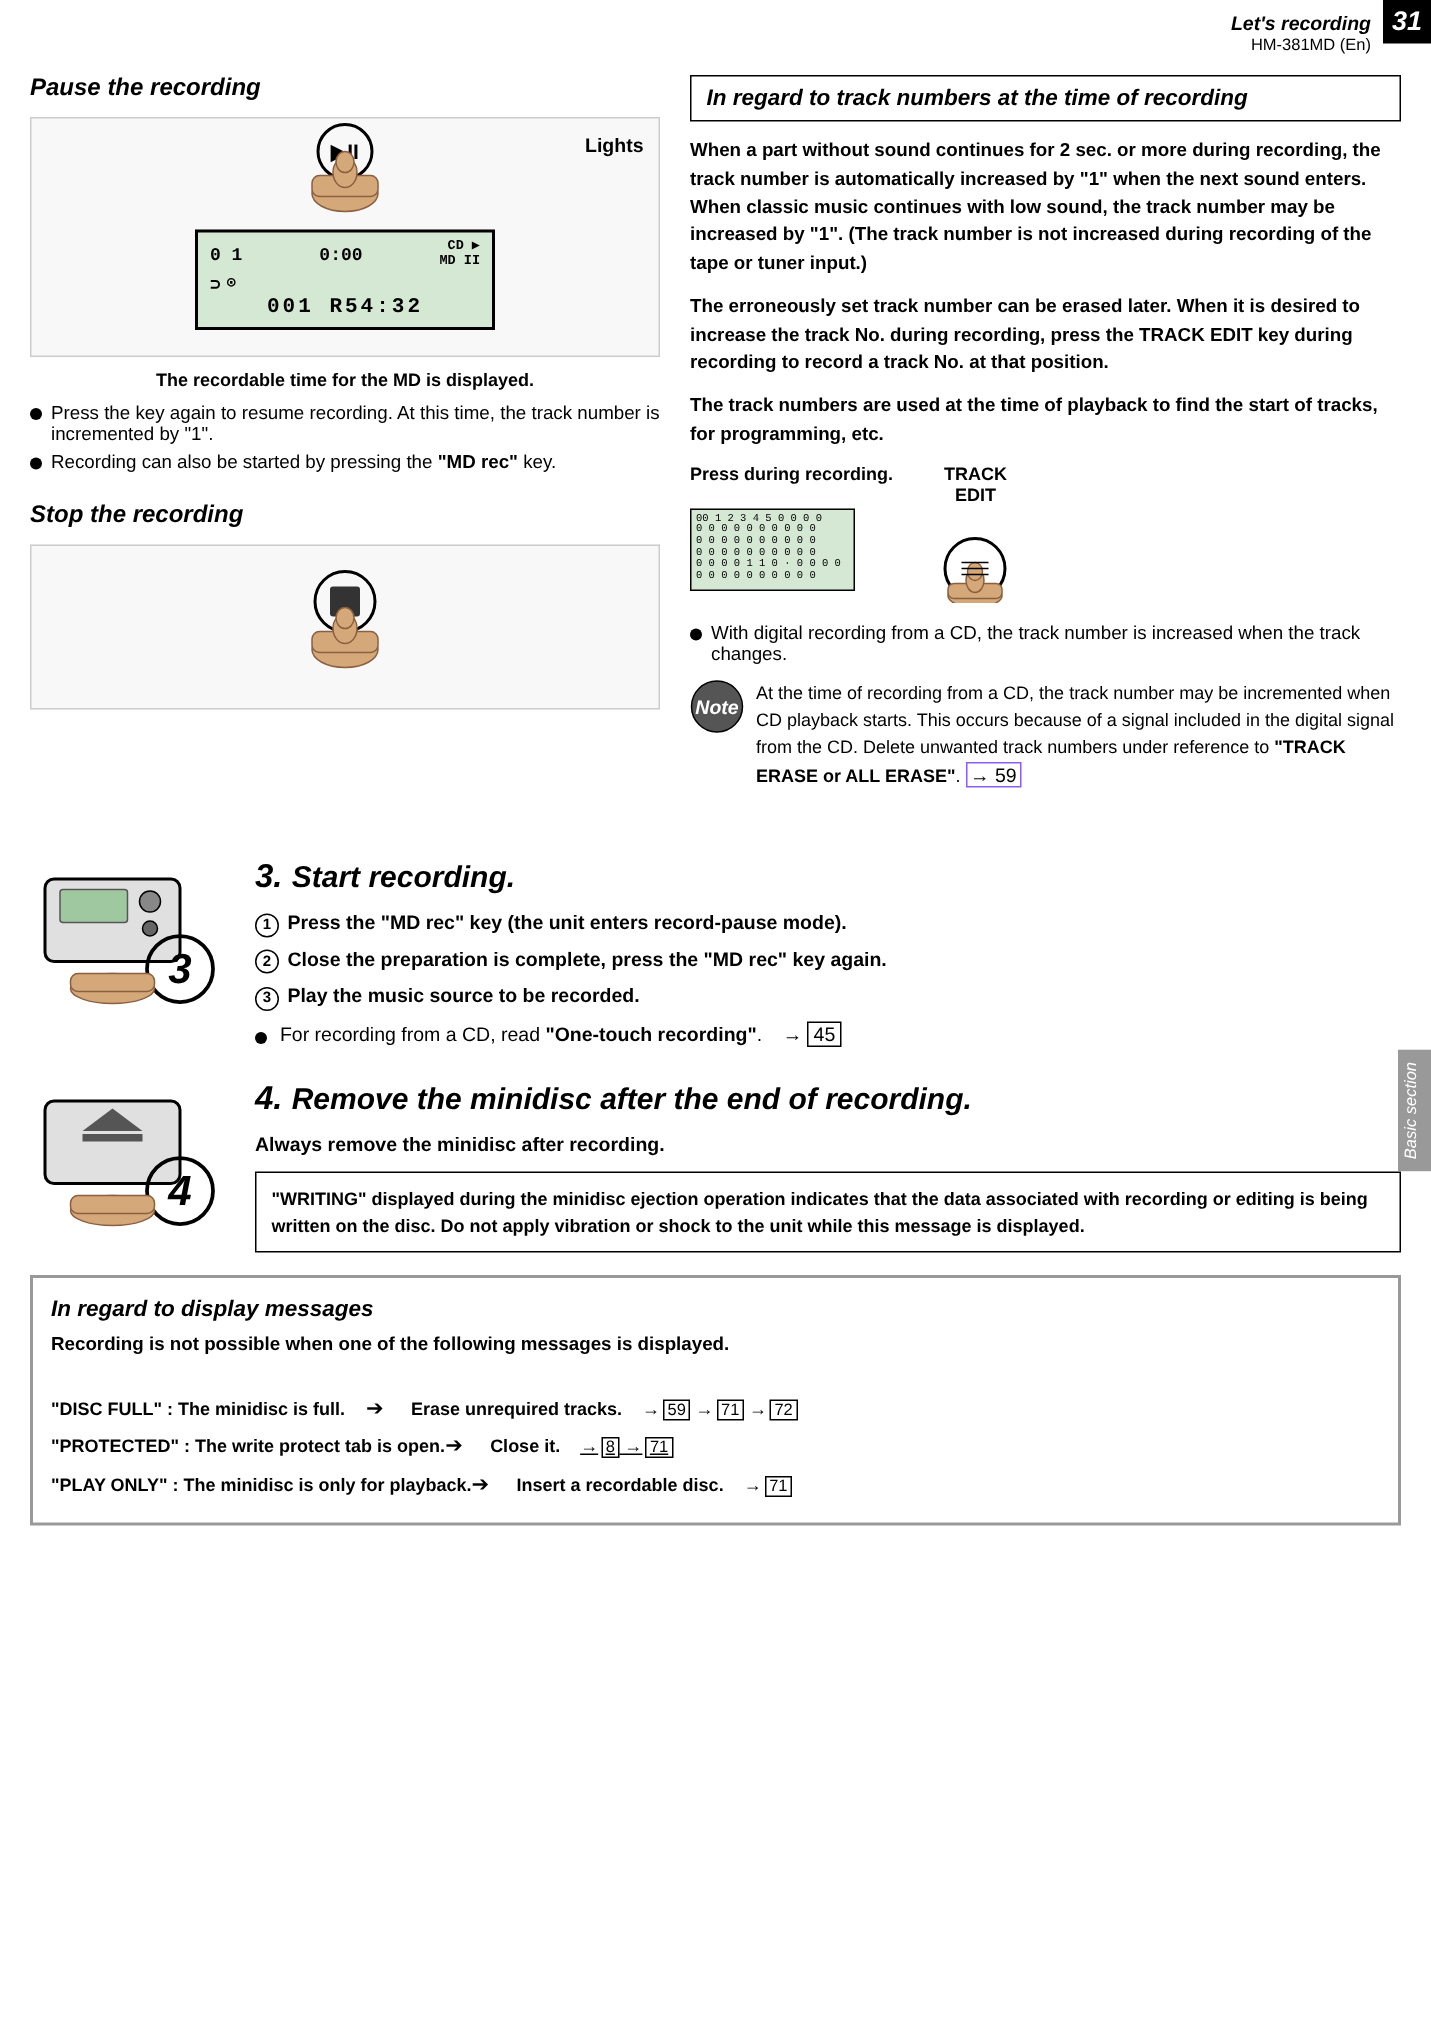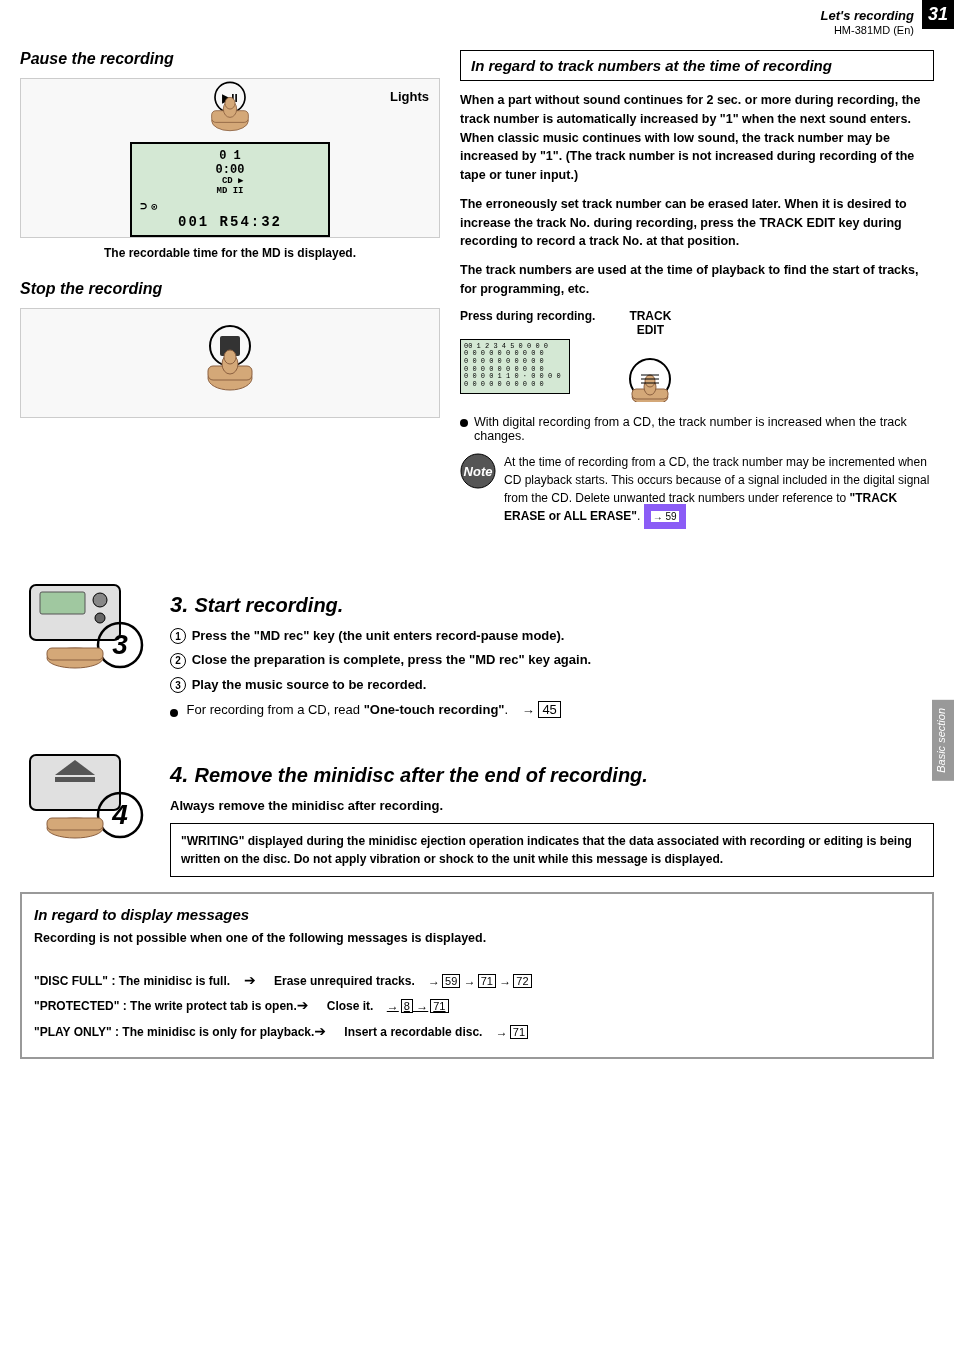--- a/index.html
+++ b/index.html
@@ -116,21 +116,20 @@
       margin-top: 5px;
       position: relative;
       width: 200px;
     }
 
     .lcd-top-row {
       display: flex;
       justify-content: space-between;
       font-size: 12px;
       align-items: center;
-      flex-direction: column;
     }
 
     .lcd-bottom-row {
       font-size: 14px;
       letter-spacing: 2px;
     }
 
     .caption-text {
       font-weight: bold;
       font-size: 12px;
@@ -256,21 +255,20 @@
     }
 
     .step-image {
       width: 130px;
       flex-shrink: 0;
       text-align: center;
     }
 
     .step-content {
       flex: 1;
-      margin-top: 22px;
     }
 
     .step-title {
       font-style: italic;
       font-weight: bold;
       font-size: 20px;
       margin-bottom: 8px;
     }
 
     .step-text {
@@ -417,20 +415,30 @@
               <span style="font-size:12px;">⊃</span>
               <span style="font-size:10px;">⊙</span>
             </div>
             <div class="lcd-bottom-row">001 R54:32</div>
           </div>
         </div>
       </div>
 
       <div class="caption-text">The recordable time for the MD is displayed.</div>
 
+      <ul class="bullet-list">
+        <li>
+          <span class="bullet-dot"></span>
+          <span>Press the key again to resume recording. At this time, the track number is incremented by "1".</span>
+        </li>
+        <li>
+          <span class="bullet-dot"></span>
+          <span>Recording can also be started by pressing the <strong>"MD rec"</strong> key.</span>
+        </li>
+      </ul>
     </div>
 
     <div class="stop-section">
       <div class="section-title">Stop the recording</div>
 
       <div class="stop-image-container">
 
         <svg width="120" height="90" viewBox="0 0 120 90">
           <circle cx="60" cy="28" r="20" fill="none" stroke="#000" stroke-width="2"></circle>
           <rect x="50" y="18" width="20" height="20" rx="2" fill="#333"></rect>
@@ -497,21 +505,21 @@
           <span>With digital recording from a CD, the track number is increased when the track changes.</span>
         </li>
       </ul>
 
       <div class="note-box">
         <svg class="note-icon" viewBox="0 0 36 36">
           <circle cx="18" cy="18" r="17" fill="#555" stroke="#000" stroke-width="1"></circle>
           <text x="18" y="23" text-anchor="middle" fill="#fff" font-size="13" font-style="italic" font-weight="bold">Note</text>
         </svg>
         <div class="note-text">
-          At the time of recording from a CD, the track number may be incremented when CD playback starts. This occurs because of a signal included in the digital signal from the CD. Delete unwanted track numbers under reference to <strong>"TRACK ERASE or ALL ERASE"</strong>. <span style="border:7px solid #8b5cf6; padding:0 2px; font-size:10px;text-align:center;">→ 59</span>
+          At the time of recording from a CD, the track number may be incremented when CD playback starts. This occurs because of a signal included in the digital signal from the CD. Delete unwanted track numbers under reference to <strong>"TRACK ERASE or ALL ERASE"</strong>. <span style="border:1px solid #8b5cf6; padding:0 2px; font-size:13px;text-align:center;">→ 59</span>
         </div>
       </div>
 
     </div>
   </div>
 </div>
 
 <div class="steps-container">
 
   <div class="step-row">

